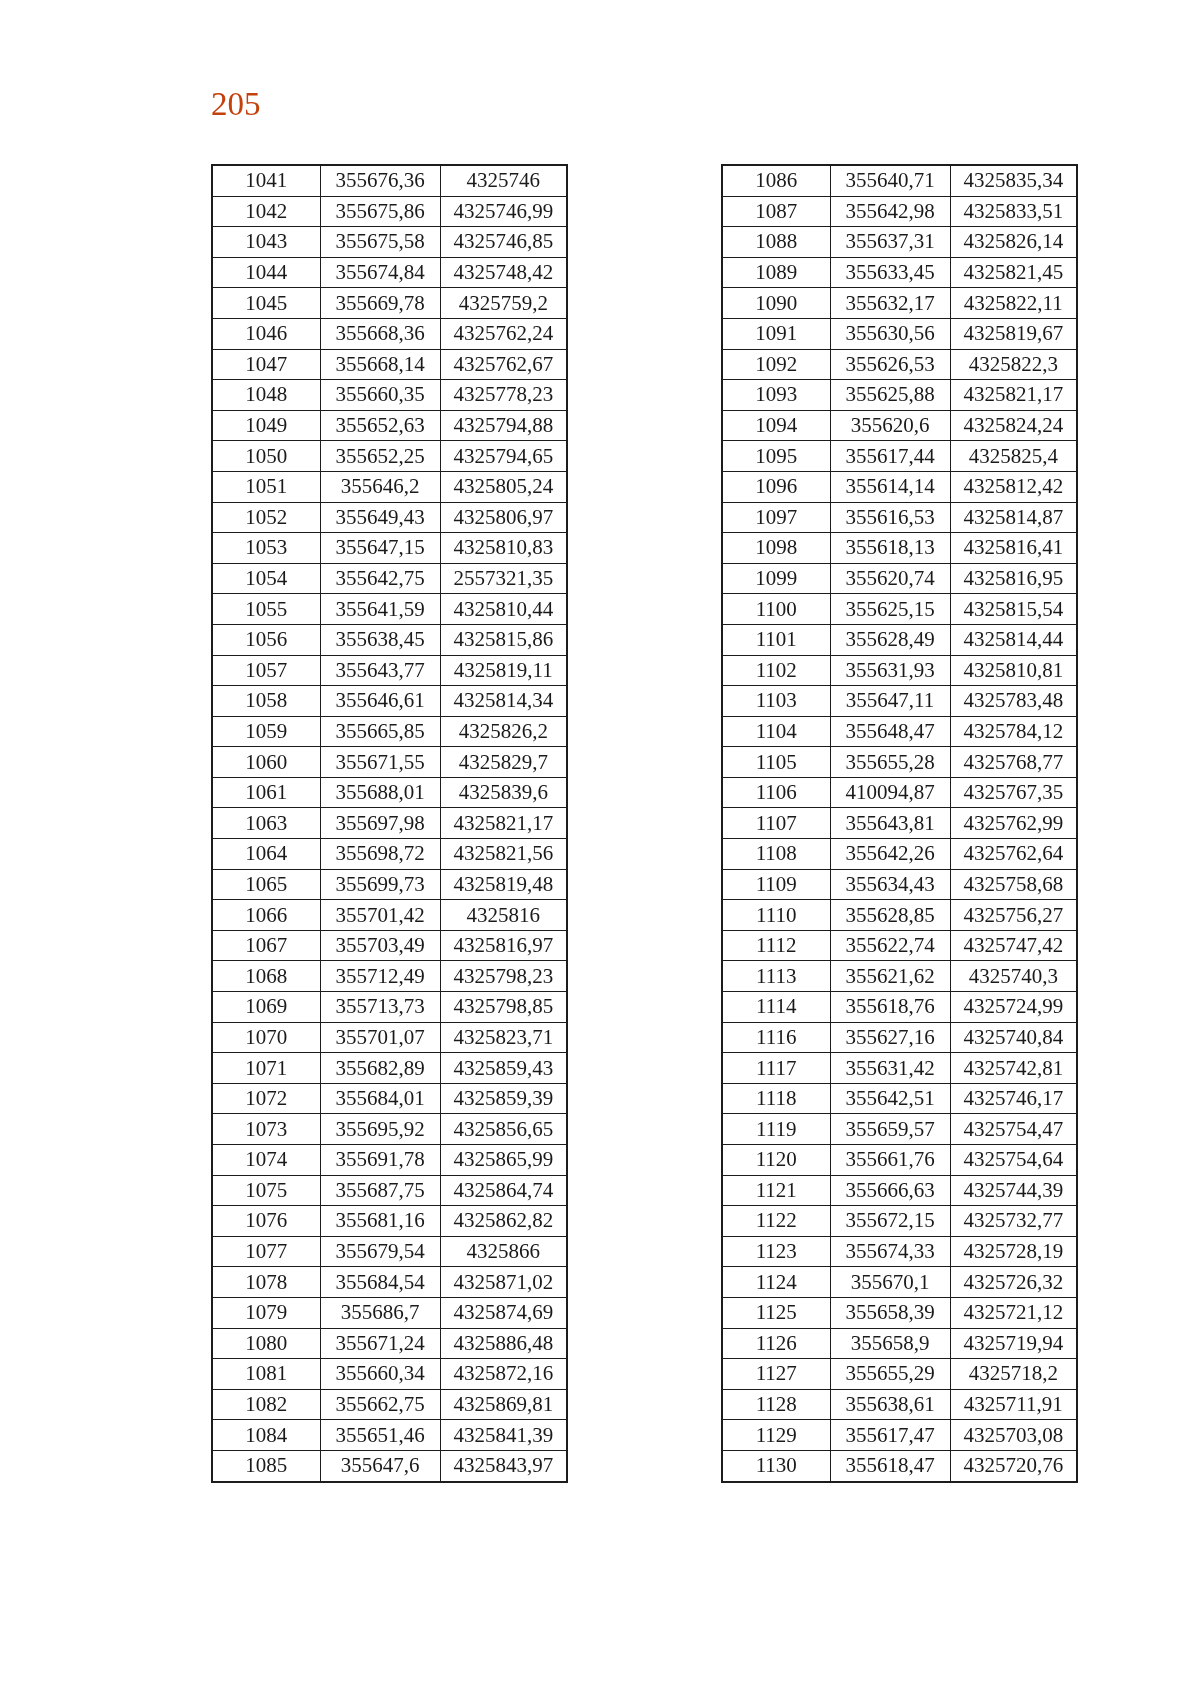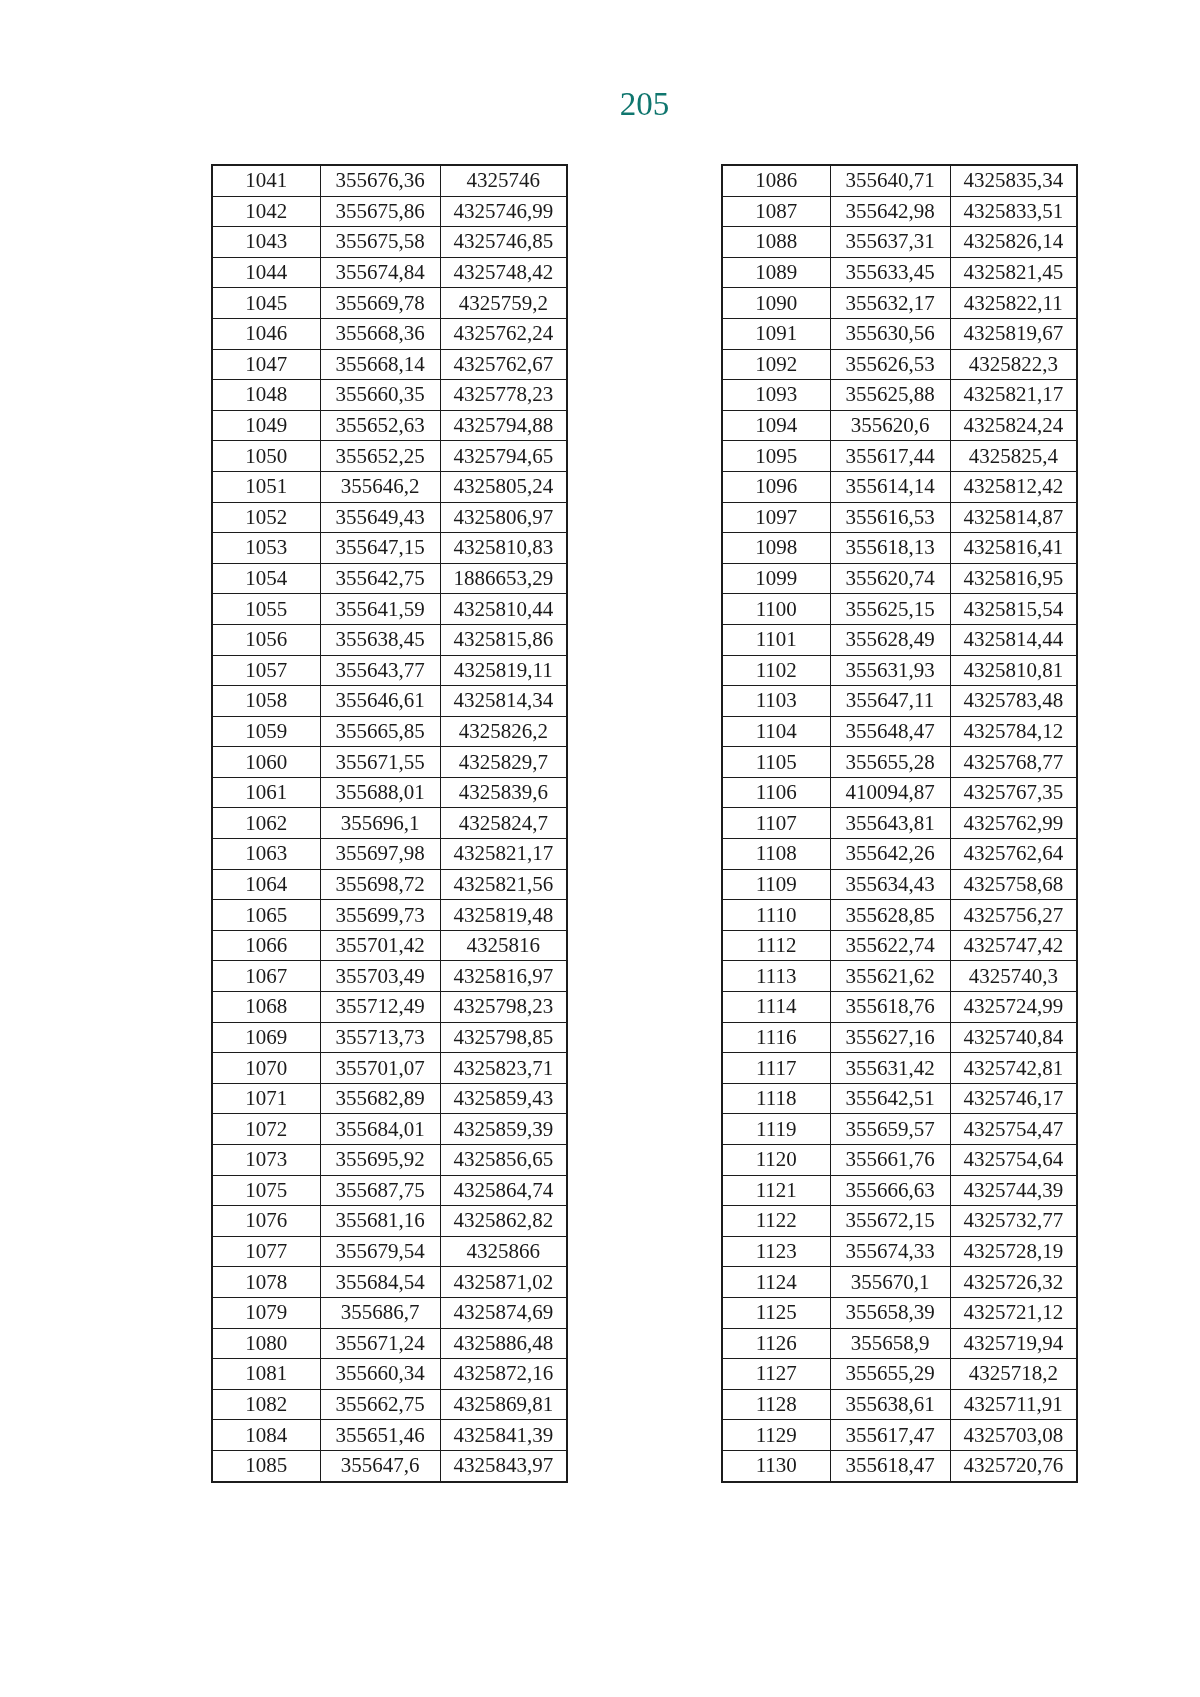--- a/index.html
+++ b/index.html
@@ -12,23 +12,23 @@
     width: 1200px;
     height: 1697px;
     font-family: "Liberation Serif", serif;
     color: #111111;
   }
   .page-number {
     position: absolute;
     top: 86px;
     left: 211px;
     width: 867px;
-    text-align: center;
+    text-align: left;
     font-size: 33px;
-    color: #0f766e;
+    color: #c2410c;
   }
   table.coord-table {
     position: absolute;
     top: 164px;
     border-collapse: collapse;
     table-layout: fixed;
   }
   table.coord-table.left  { left: 211px; }
   table.coord-table.right { left: 721px; }
   table.coord-table td {
@@ -120,21 +120,21 @@
         <td>4325806,97</td>
       </tr>
       <tr>
         <td>1053</td>
         <td>355647,15</td>
         <td>4325810,83</td>
       </tr>
       <tr>
         <td>1054</td>
         <td>355642,75</td>
-        <td>1886653,29</td>
+        <td>2557321,35</td>
       </tr>
       <tr>
         <td>1055</td>
         <td>355641,59</td>
         <td>4325810,44</td>
       </tr>
       <tr>
         <td>1056</td>
         <td>355638,45</td>
         <td>4325815,86</td>
@@ -158,25 +158,20 @@
         <td>1060</td>
         <td>355671,55</td>
         <td>4325829,7</td>
       </tr>
       <tr>
         <td>1061</td>
         <td>355688,01</td>
         <td>4325839,6</td>
       </tr>
       <tr>
-        <td>1062</td>
-        <td>355696,1</td>
-        <td>4325824,7</td>
-      </tr>
-      <tr>
         <td>1063</td>
         <td>355697,98</td>
         <td>4325821,17</td>
       </tr>
       <tr>
         <td>1064</td>
         <td>355698,72</td>
         <td>4325821,56</td>
       </tr>
       <tr>
@@ -216,20 +211,25 @@
       </tr>
       <tr>
         <td>1072</td>
         <td>355684,01</td>
         <td>4325859,39</td>
       </tr>
       <tr>
         <td>1073</td>
         <td>355695,92</td>
         <td>4325856,65</td>
+      </tr>
+      <tr>
+        <td>1074</td>
+        <td>355691,78</td>
+        <td>4325865,99</td>
       </tr>
       <tr>
         <td>1075</td>
         <td>355687,75</td>
         <td>4325864,74</td>
       </tr>
       <tr>
         <td>1076</td>
         <td>355681,16</td>
         <td>4325862,82</td>

